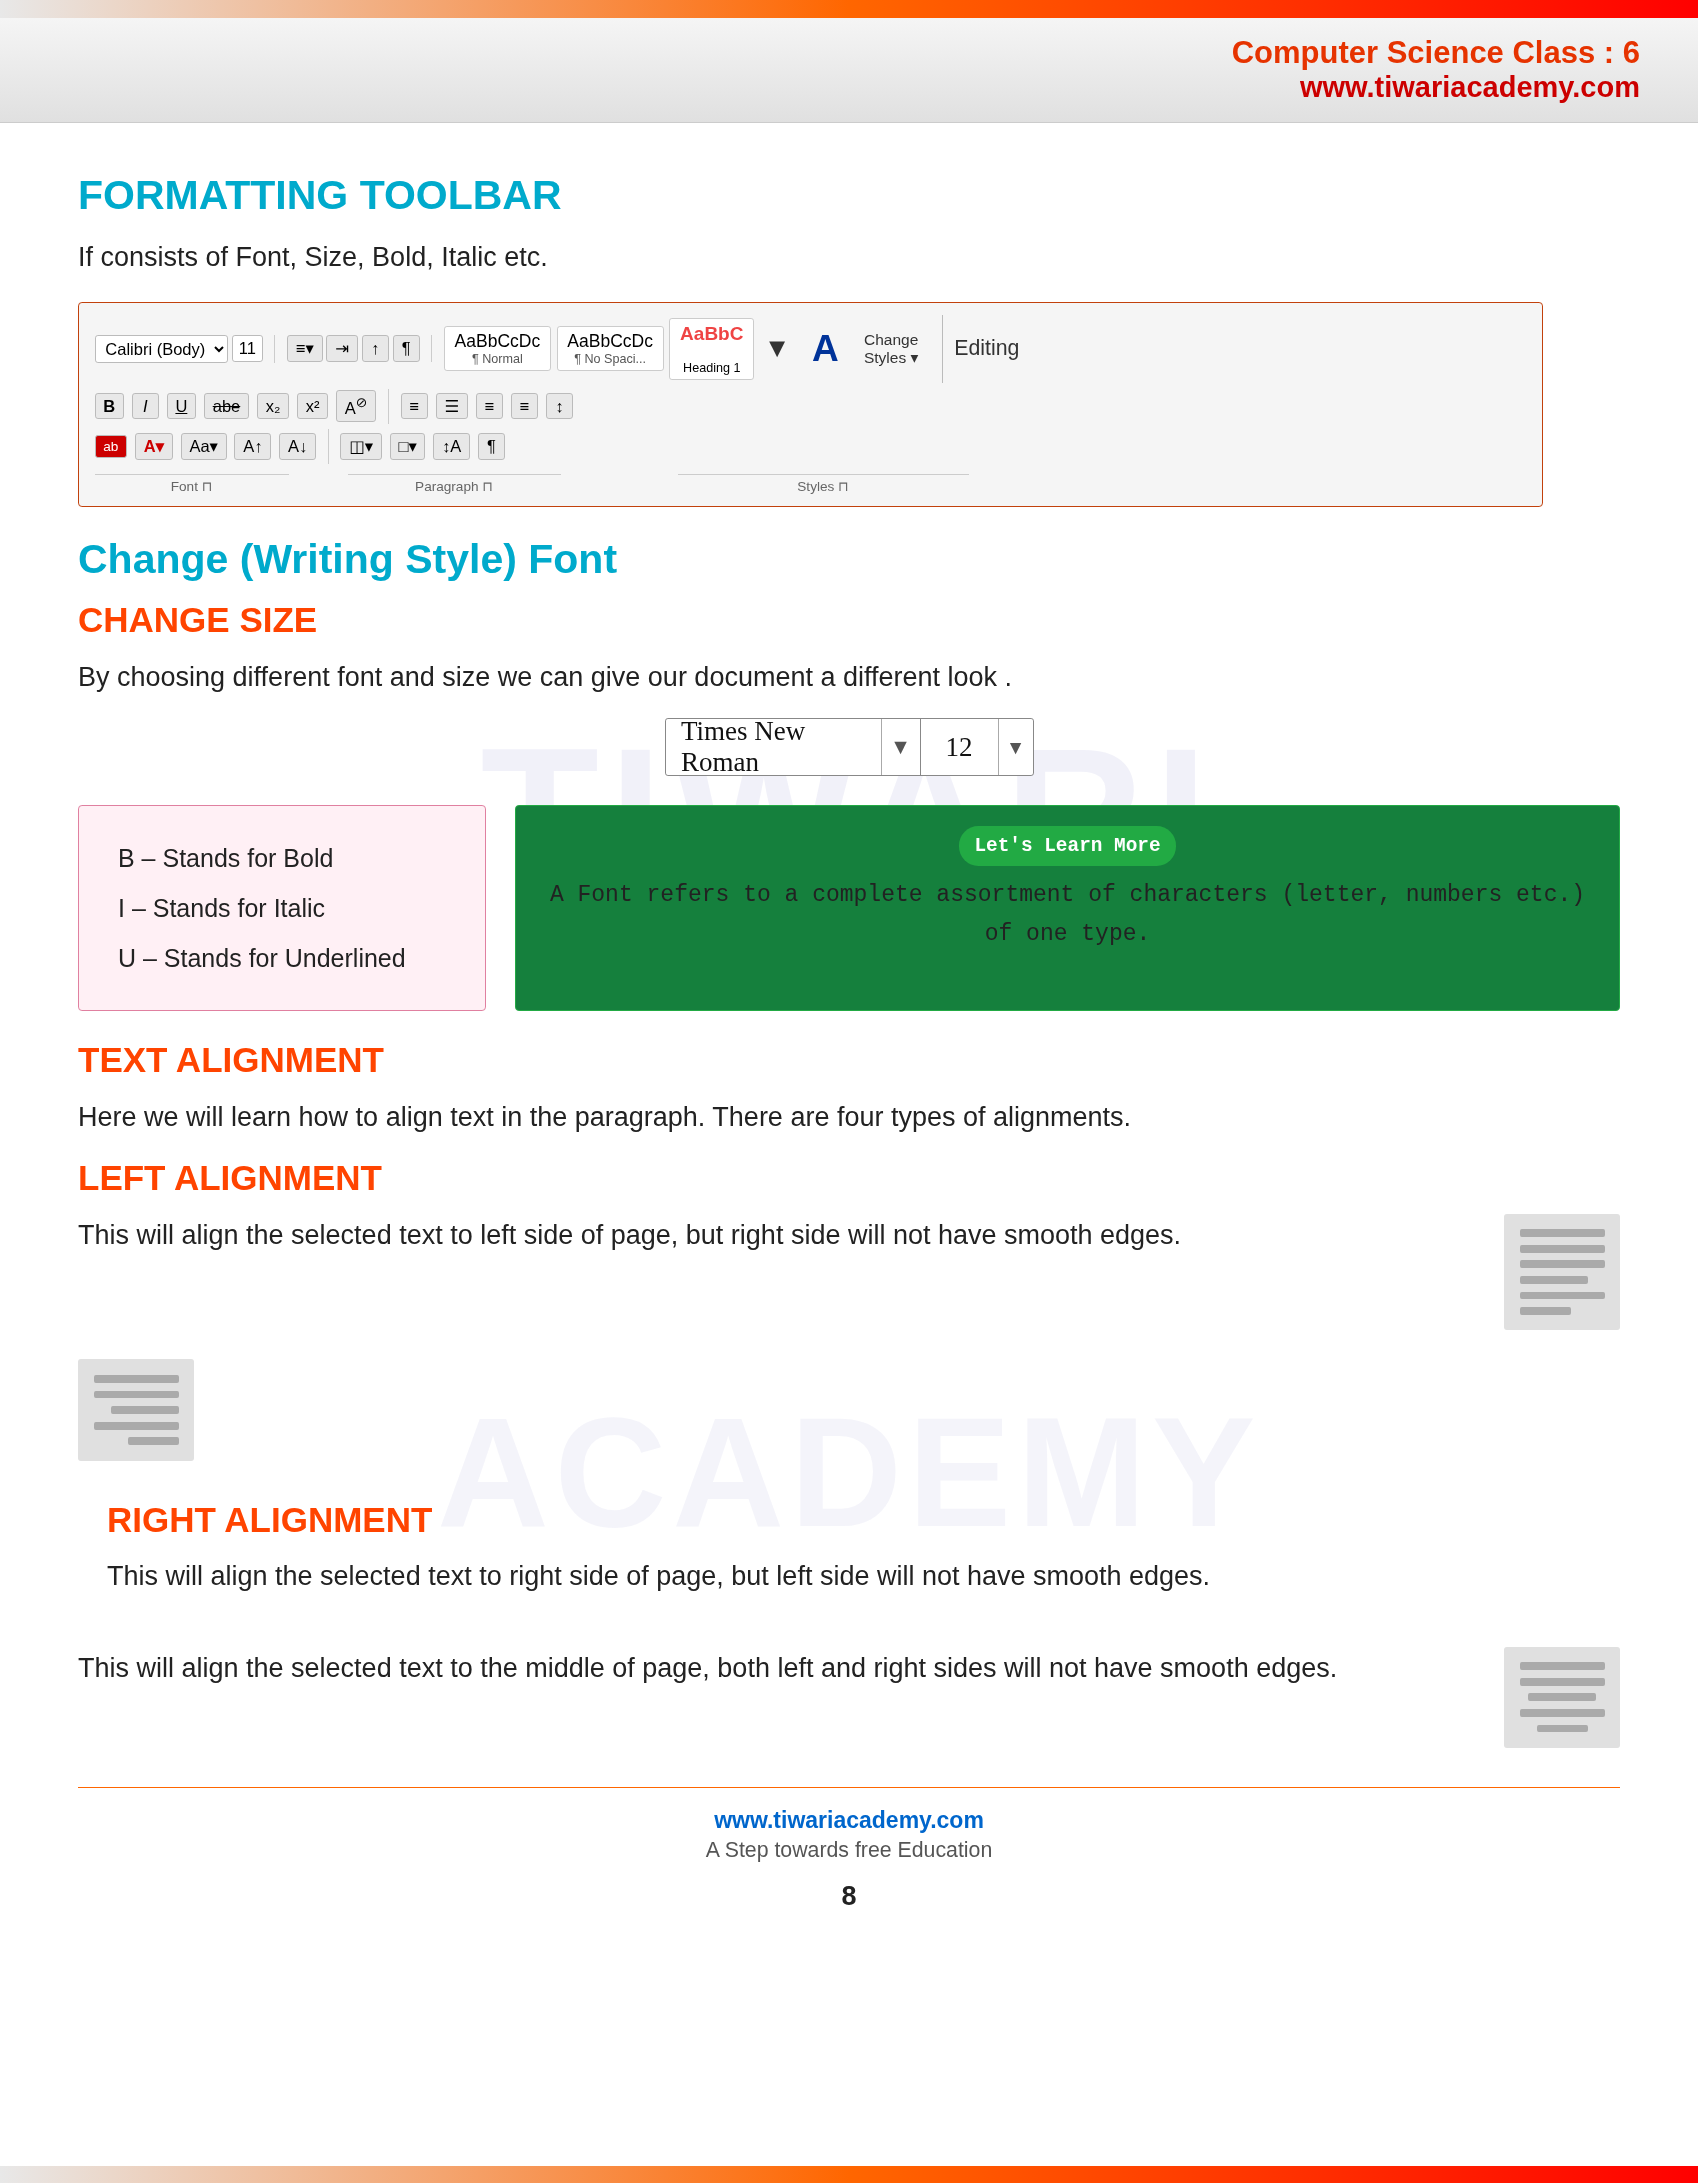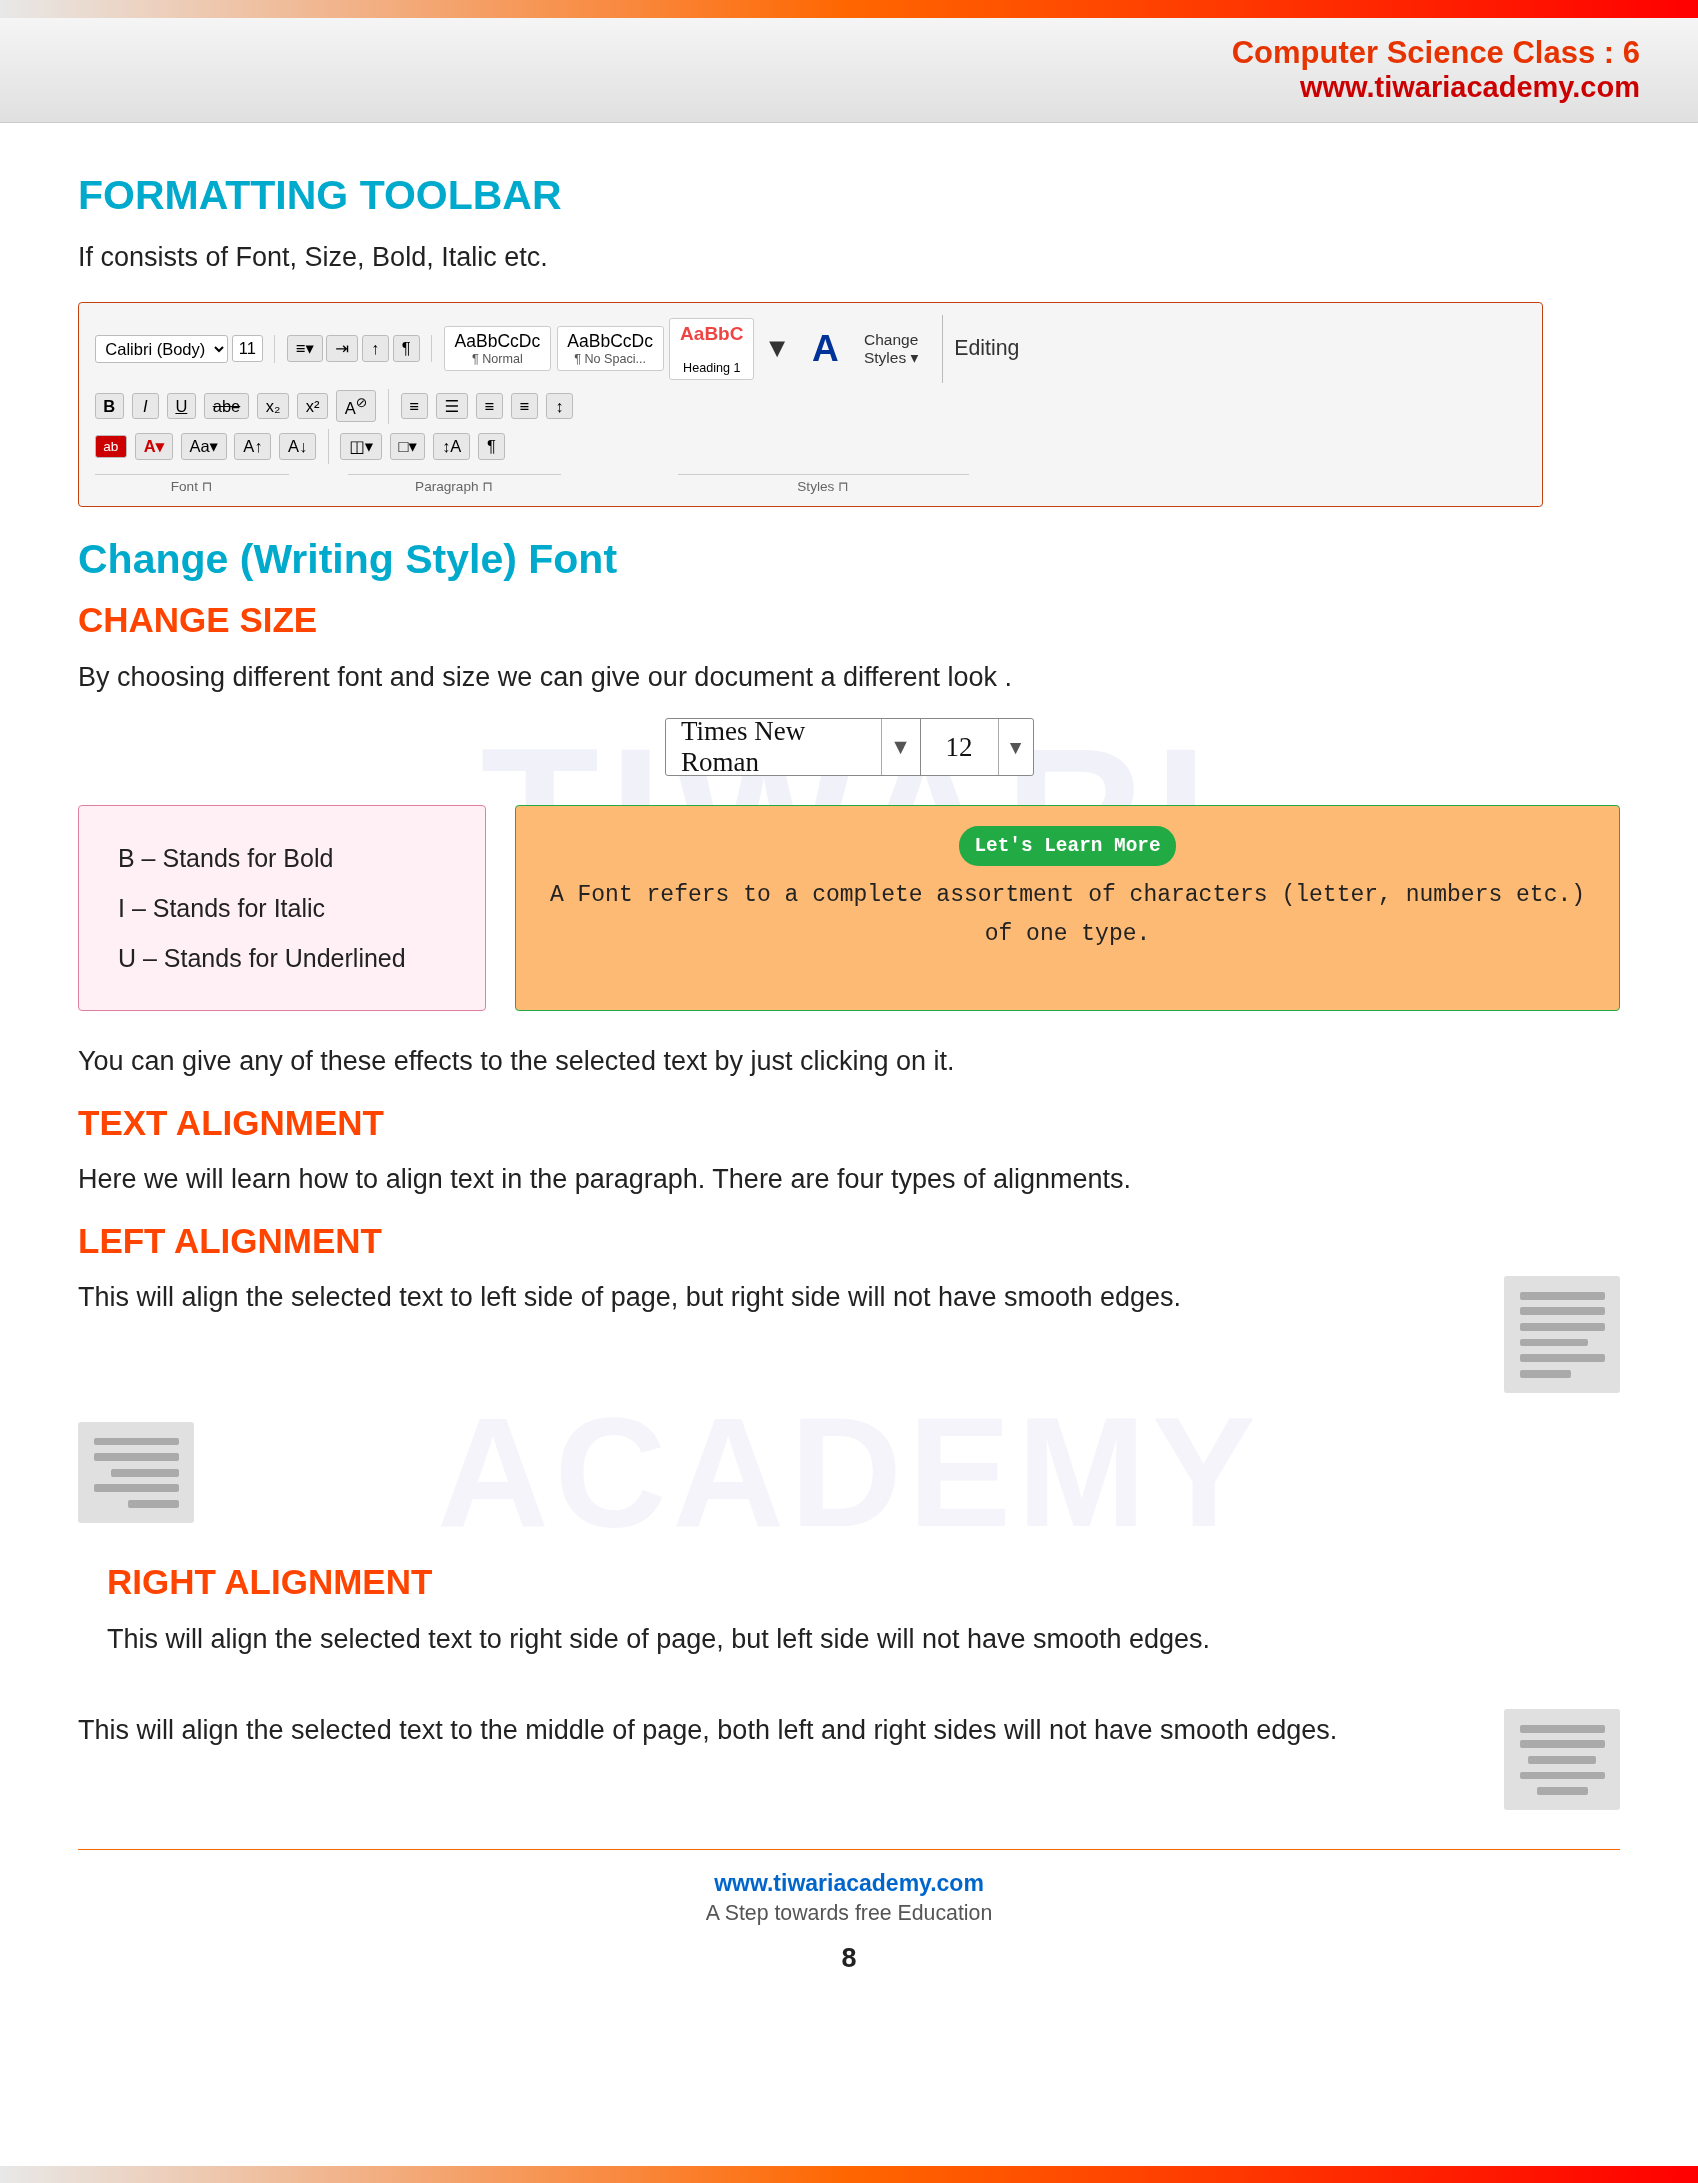--- a/index.html
+++ b/index.html
@@ -260,21 +260,21 @@
       background: #fff0f5;
       border-radius: 3.9px;
       padding: 27px 39px;
       min-width: 408px;
       font-size: 25px;
       line-height: 2;
       color: #222;
     }
     .learn-more-box {
       border: 1.9px solid #22aa44;
-      background: #fdba74;
+      background: #15803d;
       border-radius: 3.9px;
       padding: 19.4px 29px;
       font-size: 23px;
       color: #222;
       flex: 1;
       font-family: 'Courier New', monospace;
       line-height: 1.7;
       text-align: center;
     }
     .learn-more-badge {
@@ -482,21 +482,20 @@
       <p>B –  Stands for Bold</p>
       <p>I  –  Stands for Italic</p>
       <p>U  – Stands for Underlined</p>
     </div>
     <div class="learn-more-box">
       <div class="learn-more-badge">Let's Learn More</div>
       <p>A Font refers to a complete assortment of characters (letter, numbers etc.) of one type.</p>
     </div>
   </div>
 
-  <p class="body-text">You can give any of these effects to the selected text by just clicking on it.</p>
 
   <h2 class="sub-title">TEXT ALIGNMENT</h2>
   <p class="body-text">Here we will learn how to align text in the paragraph. There are four types of alignments.</p>
 
   <h2 class="sub-title">LEFT ALIGNMENT</h2>
   <div class="alignment-section">
     <div style="flex:1;">
       <p class="body-text">This will align the selected text to left side of page, but right side will not have smooth edges.</p>
     </div>
     <div class="alignment-lines-box align-left-lines">

